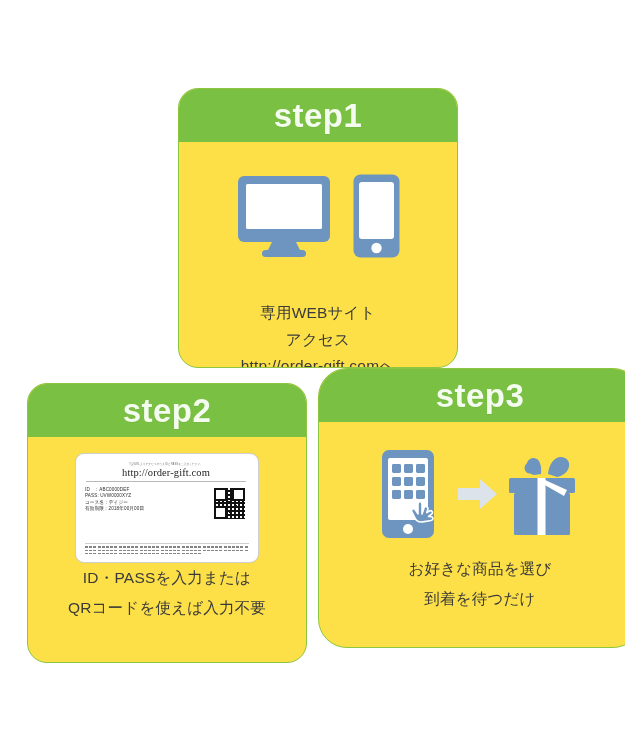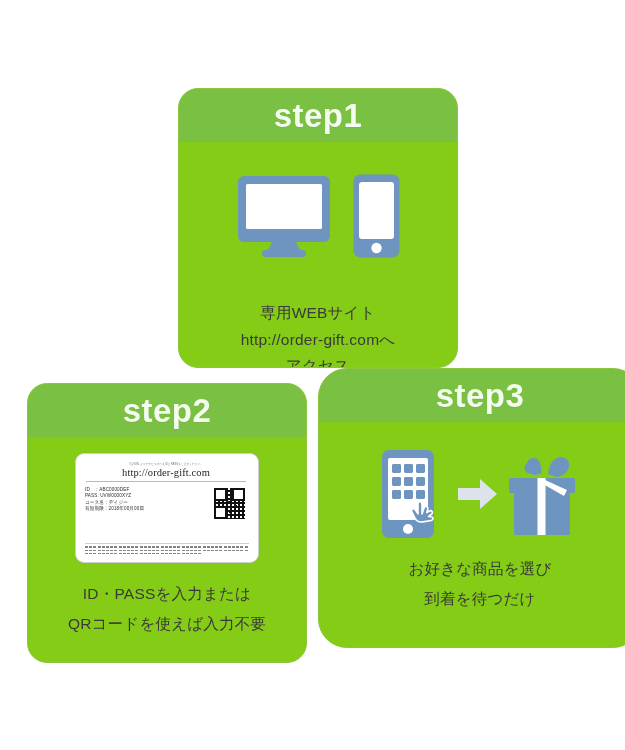--- a/index.html
+++ b/index.html
@@ -5,21 +5,21 @@
   html,body{margin:0;padding:0;}
   body{
     width:625px;height:750px;background:#ffffff;
     font-family:"Liberation Sans","DejaVu Sans",sans-serif;
     position:relative;overflow:hidden;
   }
   .stage{position:absolute;inset:0;}
 
   .card{
     position:absolute;
-    background:#84cc16;
+    background:#fde047;
     border:1px solid #8cc63f;
     border-radius:20px;
     box-sizing:border-box;
     overflow:hidden;
     display:flex;flex-direction:column;
   }
   #card-step1{left:178px;top:88px;width:280px;height:280px;}
   #card-step2{left:27px;top:383px;width:280px;height:280px;}
   #card-step3{left:318px;top:368px;width:324px;height:280px;border-radius:29px;}
 
@@ -55,21 +55,21 @@
   #card-step3 .icon-zone{gap:4px;padding-top:6px;}
 
   .caption{
     text-align:center;
     color:#3a3a3a;
     font-size:15.5px;
     line-height:1.72;
     letter-spacing:0.2px;
   }
   #card-step1 .caption{margin-top:24px;}
-  #card-step2 .caption{margin-top:16px;line-height:1.95;}
+  #card-step2 .caption{line-height:1.95;}
   #card-step3 .caption{line-height:1.95;}
 
   
   .giftcard{
     width:184px;height:110px;
     background:#ffffff;
     border:1px solid #cfcfcf;
     border-radius:9px;
     box-sizing:border-box;
     position:relative;
@@ -169,22 +169,22 @@
 
         <svg width="49" height="86" viewBox="0 0 49 86" data-interactable="false">
           <rect x="1.5" y="1.5" width="46" height="83" rx="7" fill="#6d95c0"></rect>
           <rect x="7" y="9" width="35" height="57" rx="3" fill="#ffffff"></rect>
           <circle cx="24.5" cy="75" r="5.2" fill="#ffffff"></circle>
         </svg>
 
       </div>
       <div class="caption" data-interactable="false">
         <div data-interactable="false">専用WEBサイト</div>
+        <div data-interactable="false">アクセス</div>
         <div data-interactable="false">http://order-gift.comへ</div>
-        <div data-interactable="false">アクセス</div>
       </div>
     </div>
   </div>
 
   <div class="card" id="card-step2" data-interactable="true">
     <div class="card-header" data-interactable="false">
       <span class="step-label" data-interactable="false">step2</span>
     </div>
     <div class="card-body" data-interactable="false">
       <div class="icon-zone" data-interactable="false">

